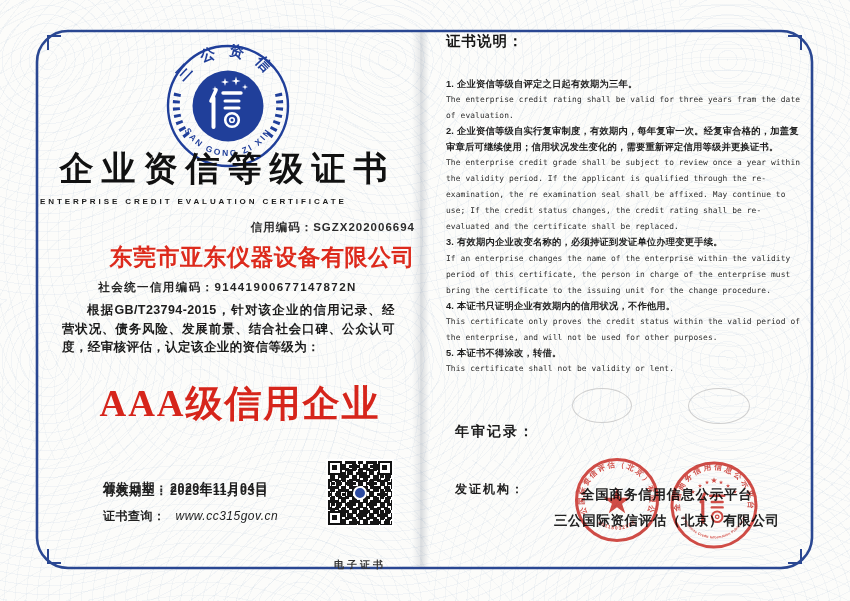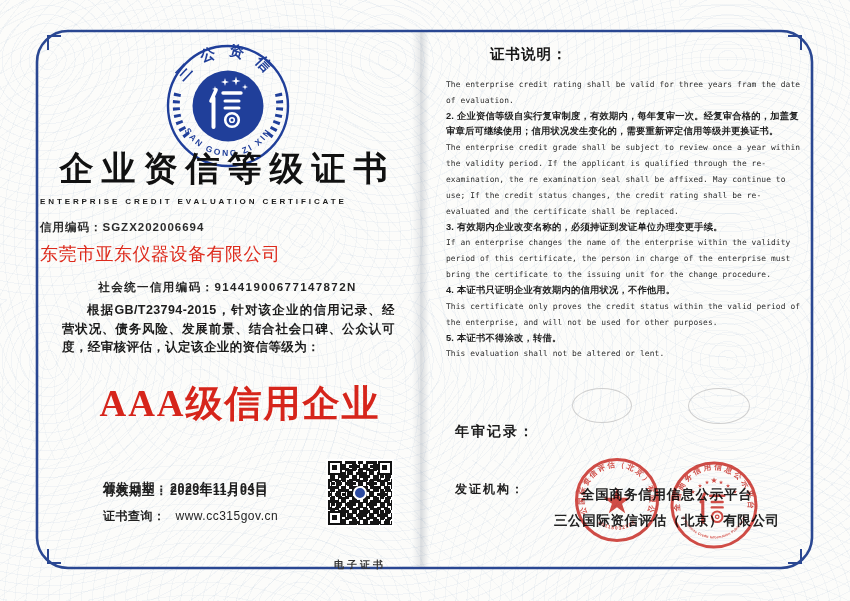--- a/index.html
+++ b/index.html
@@ -18,50 +18,50 @@
   .frame-svg{position:absolute;left:0;top:0;width:850px;height:601px;pointer-events:none;}
   .crease{position:absolute;left:412px;top:32px;width:17px;height:535px;
     background:linear-gradient(90deg,transparent,rgba(120,132,150,.16) 45%,rgba(110,122,140,.26) 52%,transparent);}
   
   .logo-svg{position:absolute;left:166px;top:44px;width:124px;height:124px;}
   .title{left:40px;top:146px;width:375px;text-align:center;
     font-family:"Liberation Serif","DejaVu Serif",serif;font-weight:900;font-size:34px;
     letter-spacing:8px;color:#111;white-space:nowrap;}
   .subtitle{left:40px;top:197px;width:375px;text-align:left;font-size:8px;font-weight:700;
     letter-spacing:2.9px;color:#1b1b1b;white-space:nowrap;}
-  .credit-code{left:40px;top:220px;width:375px;text-align:left;font-size:11.5px;font-weight:700;
+  .credit-code{left:40px;top:220px;width:375px;text-align:right;font-size:11.5px;font-weight:700;
     letter-spacing:1px;color:#2b2b2b;}
-  .company{left:40px;top:242px;width:375px;text-align:left;font-size:18px;font-weight:400;
+  .company{left:40px;top:242px;width:375px;text-align:right;font-size:23px;font-weight:700;
     letter-spacing:.5px;color:#dd2a1c;white-space:nowrap;}
   .social{left:40px;top:280px;width:375px;text-align:center;font-size:11.5px;font-weight:700;
     letter-spacing:1.4px;color:#242424;white-space:nowrap;}
   .body-par{left:62px;top:301px;width:333px;font-size:12.5px;line-height:18.6px;font-weight:600;
     color:#1c1c1c;text-align:justify;text-indent:2em;letter-spacing:.4px;margin:0;}
   .rating{left:40px;top:379px;width:400px;text-align:center;
     font-family:"Liberation Serif","DejaVu Serif",serif;font-weight:900;font-size:37px;
     letter-spacing:2px;color:#d6251b;white-space:nowrap;}
   .meta-row{left:103px;font-size:12.5px;font-weight:700;color:#1f1f1f;letter-spacing:.5px;white-space:nowrap;}
   .meta-row .val{margin-left:2px;}
   .row-issue{top:480px;}
   .row-valid{top:483px;}
   .row-query{top:508px;font-size:12px;font-weight:600;}
-  .row-query .val{margin-left:10px;font-weight:500;color:#222;}
+  .row-query .val{margin-left:10px;font-weight:500;color:#222;font-style:italic;}
   .qr{left:328px;top:461px;width:64px;height:64px;background:
       repeating-conic-gradient(#151515 0 25%, transparent 0 50%) 0 0/7px 7px,
       repeating-conic-gradient(transparent 0 25%, #151515 0 50%) 2px 3px/11px 11px,#fff;
       outline:2px solid #fff;}
   .finder{position:absolute;width:14px;height:14px;border:2.5px solid #111;background:#fff;box-sizing:border-box;}
   .finder::after{content:"";position:absolute;left:2px;top:2px;width:5px;height:5px;background:#111;}
   .f-tl{left:0;top:0;} .f-tr{right:0;top:0;} .f-bl{left:0;bottom:0;}
   .qr-center{position:absolute;left:25px;top:25px;width:14px;height:14px;border-radius:50%;
     background:#2c4aa0;border:2px solid #fff;box-sizing:border-box;}
   .qr-label{left:318px;top:558px;width:84px;text-align:center;font-size:10px;letter-spacing:3px;
     color:#333;font-weight:600;white-space:nowrap;}
   
-  .r-heading{left:446px;top:45px;font-size:14.5px;font-weight:700;letter-spacing:1px;color:#161616;margin-left:44px;}
+  .r-heading{left:446px;top:32px;font-size:14.5px;font-weight:700;letter-spacing:1px;color:#161616;}
   .clauses{left:446px;top:77px;width:358px;}
   .clauses .zh{font-size:9.3px;font-weight:700;line-height:15.4px;color:#1e1e1e;letter-spacing:.2px;}
   .clauses .en{font-family:"DejaVu Sans Mono","Liberation Mono",monospace;font-size:7.9px;
     line-height:16px;color:#2b2b2b;letter-spacing:.1px;}
   .annual-label{left:455px;top:391px;font-size:14px;font-weight:600;letter-spacing:2px;color:#1c1c1c;margin-top:32px;}
   .seal-slot{border:1px solid #cfcfcf;border-radius:50%;}
   .slot1{left:572px;top:388px;width:58px;height:33px;}
   .slot2{left:688px;top:388px;width:60px;height:34px;}
   .issuer-label{left:455px;top:481px;font-size:12px;font-weight:600;letter-spacing:2px;color:#1c1c1c;}
   .issuer1{left:581px;top:486px;font-size:13.5px;font-weight:600;letter-spacing:.8px;color:#222;white-space:nowrap;}
@@ -145,29 +145,30 @@
       <span class="qr-center"></span>
     </div>
     <div class="abs qr-label">电子证书</div>
   </div>
 
   <div>
 
     <div class="abs r-heading">证书说明：</div>
 
     <div class="abs clauses">
+      <div class="zh">1. 企业资信等级自评定之日起有效期为三年。</div>
       <div class="en">The enterprise credit rating shall be valid for three years fram the date of evaluation.</div>
       <div class="zh">2. 企业资信等级自实行复审制度，有效期内，每年复审一次。经复审合格的，加盖复审章后可继续使用；信用状况发生变化的，需要重新评定信用等级并更换证书。</div>
       <div class="en">The enterprise credit grade shall be subject to review once a year within the validity period. If the applicant is qualified through the re-examination, the re examination seal shall be affixed. May continue to use; If the credit status changes, the credit rating shall be re-evaluated and the certificate shall be replaced.</div>
       <div class="zh">3. 有效期内企业改变名称的，必须持证到发证单位办理变更手续。</div>
       <div class="en">If an enterprise changes the name of the enterprise within the validity period of this certificate, the person in charge of the enterprise must bring the certificate to the issuing unit for the change procedure.</div>
       <div class="zh">4. 本证书只证明企业有效期内的信用状况，不作他用。</div>
       <div class="en">This certificate only proves the credit status within the valid period of the enterprise, and will not be used for other purposes.</div>
       <div class="zh">5. 本证书不得涂改，转借。</div>
-      <div class="en">This evaluation shall not be altered or lent.</div>
+      <div class="en">This certificate shall not be validity or lent.</div>
     </div>
 
     <div class="abs annual-label">年审记录：</div>
     <div class="abs seal-slot slot1"></div>
     <div class="abs seal-slot slot2"></div>
 
     <div class="abs issuer-label">发证机构：</div>
     <div class="abs issuer1">全国商务信用信息公示平台</div>
     <div class="abs issuer2">三公国际资信评估（北京）有限公司</div>
 

